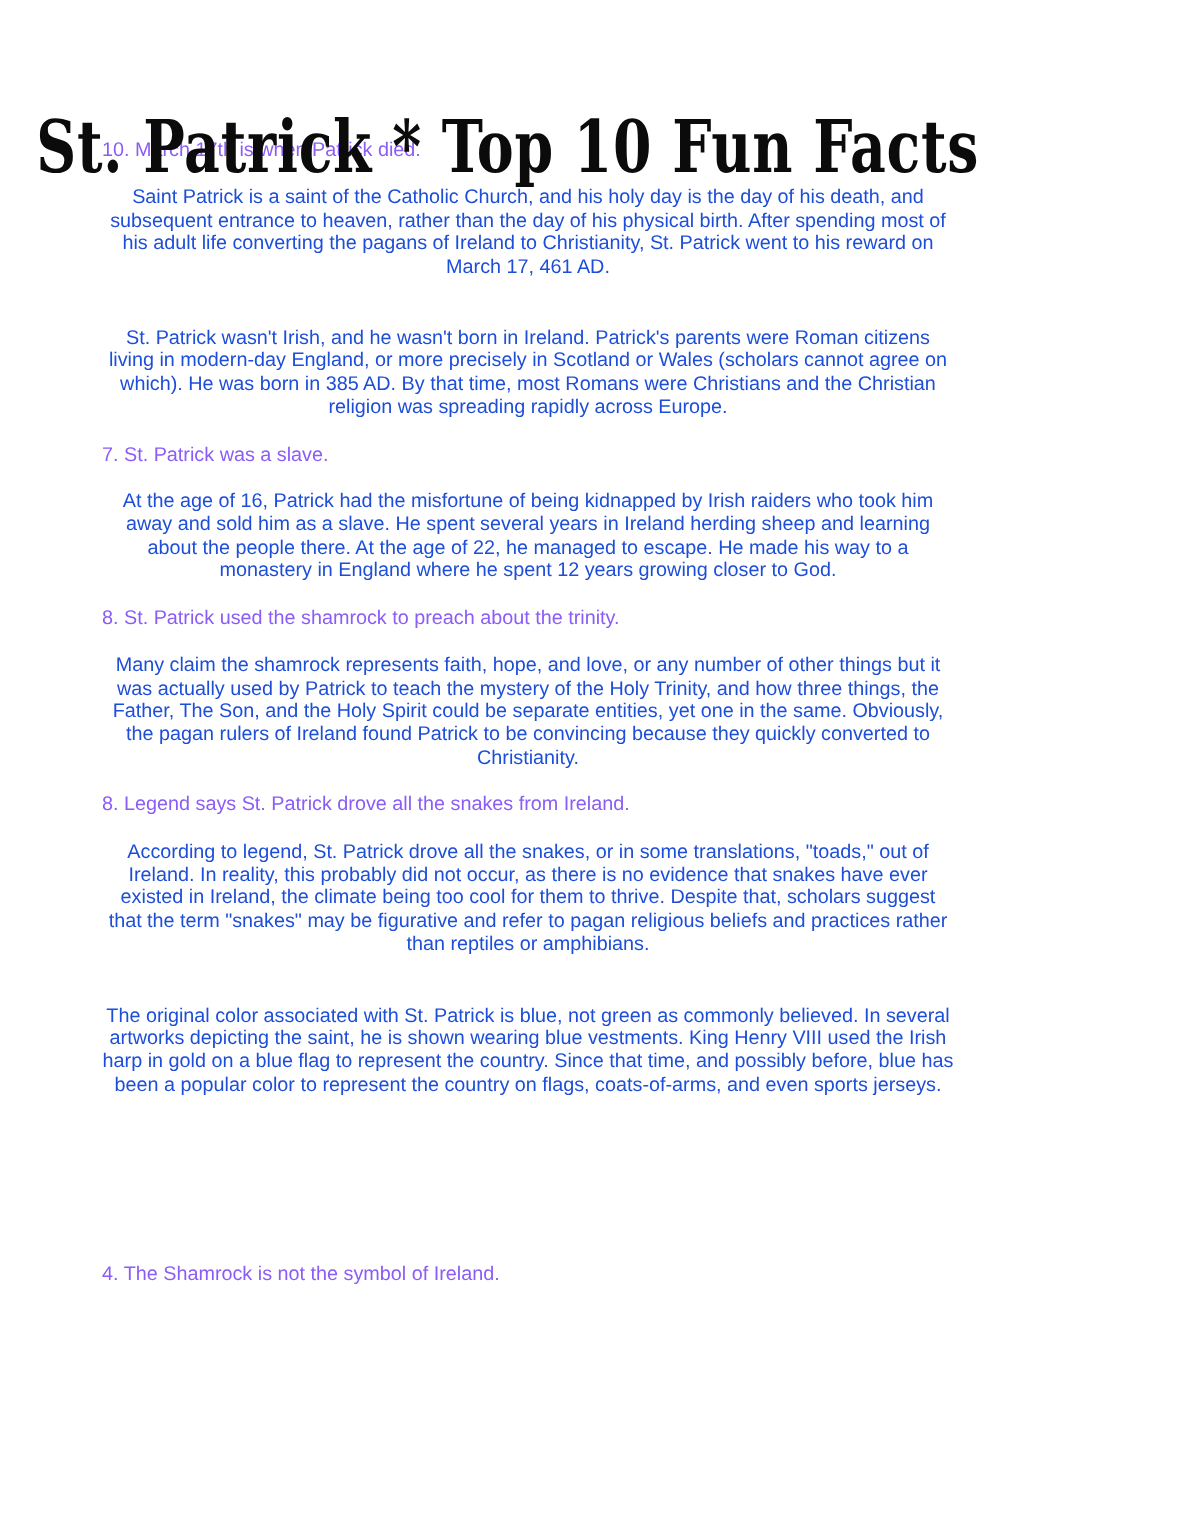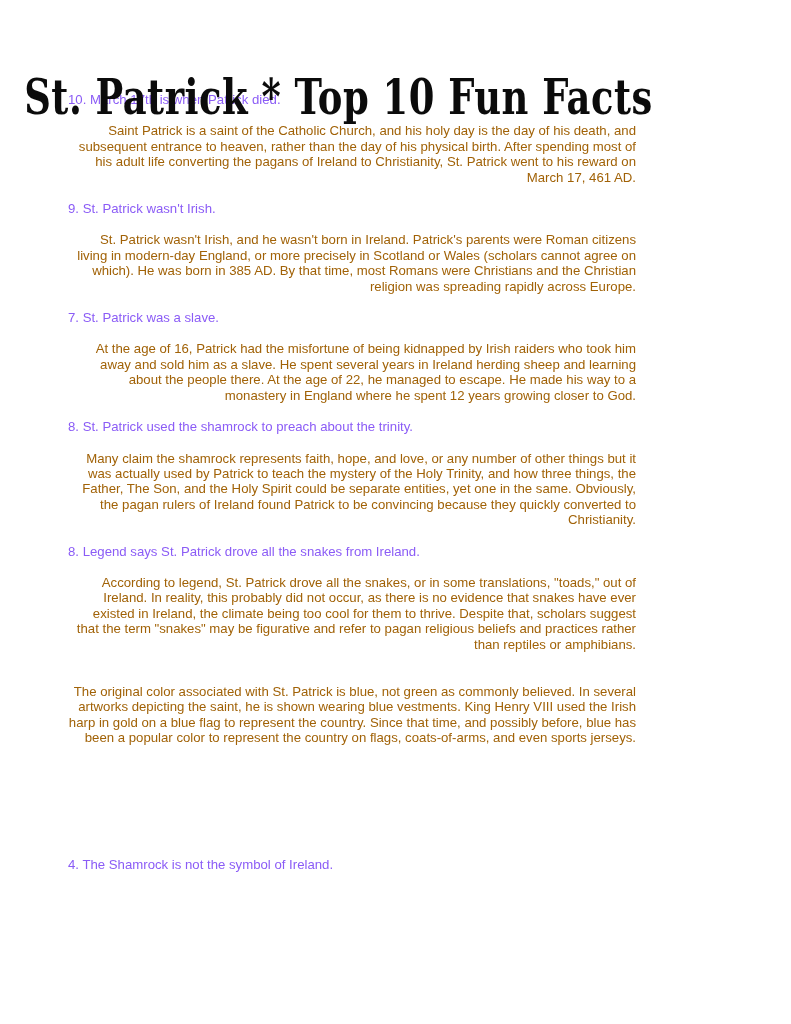--- a/index.html
+++ b/index.html
@@ -45,24 +45,24 @@
     font-size: 13.2px;
     line-height: 15.4px;
     color: #8b5cf6;
     margin: 0;
     padding: 0;
     white-space: pre;
   }
   .fact-body {
     font-size: 13.2px;
     line-height: 15.4px;
-    color: #a16207;
+    color: #1d4ed8;
     margin: 0;
     padding: 0;
-    text-align: right;
+    text-align: center;
     max-width: 683px;
   }
   .gap-md { height: 16px; }
   .gap-para { height: 15px; }
   .gap-big { height: 96px; }
   .spacer-top { height: 18px; }
 </style>
 </head>
 <body>
 
@@ -75,21 +75,20 @@
   <div class="content">
 
     <div class="spacer-top"></div>
 
     <p class="fact-heading">10. March 17th is when Patrick died.</p>
     <div class="gap-md"></div>
     <p class="fact-body">Saint Patrick is a saint of the Catholic Church, and his holy day is the day of his death, and subsequent entrance to heaven, rather than the day of his physical birth. After spending most of his adult life converting the pagans of Ireland to Christianity, St. Patrick went to his reward on March 17, 461 AD.</p>
 
     <div class="gap-md"></div>
 
-    <p class="fact-heading">9. St. Patrick wasn't Irish.</p>
     <div class="gap-md"></div>
     <p class="fact-body">St. Patrick wasn't Irish, and he wasn't born in Ireland. Patrick's parents were Roman citizens living in modern-day England, or more precisely in Scotland or Wales (scholars cannot agree on which). He was born in 385 AD. By that time, most Romans were Christians and the Christian religion was spreading rapidly across Europe.</p>
 
     <div class="gap-md"></div>
 
     <p class="fact-heading">7. St. Patrick was a slave.</p>
     <div class="gap-md"></div>
     <p class="fact-body">At the age of 16, Patrick had the misfortune of being kidnapped by Irish raiders who took him away and sold him as a slave. He spent several years in Ireland herding sheep and learning about the people there. At the age of 22, he managed to escape. He made his way to a monastery in England where he spent 12 years growing closer to God.</p>
 
     <div class="gap-md"></div>

